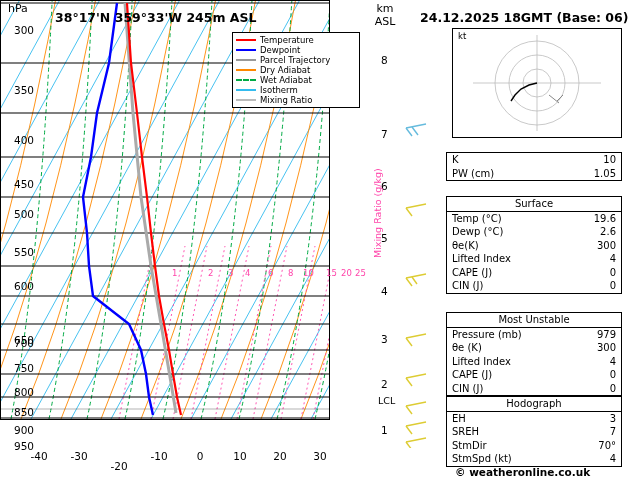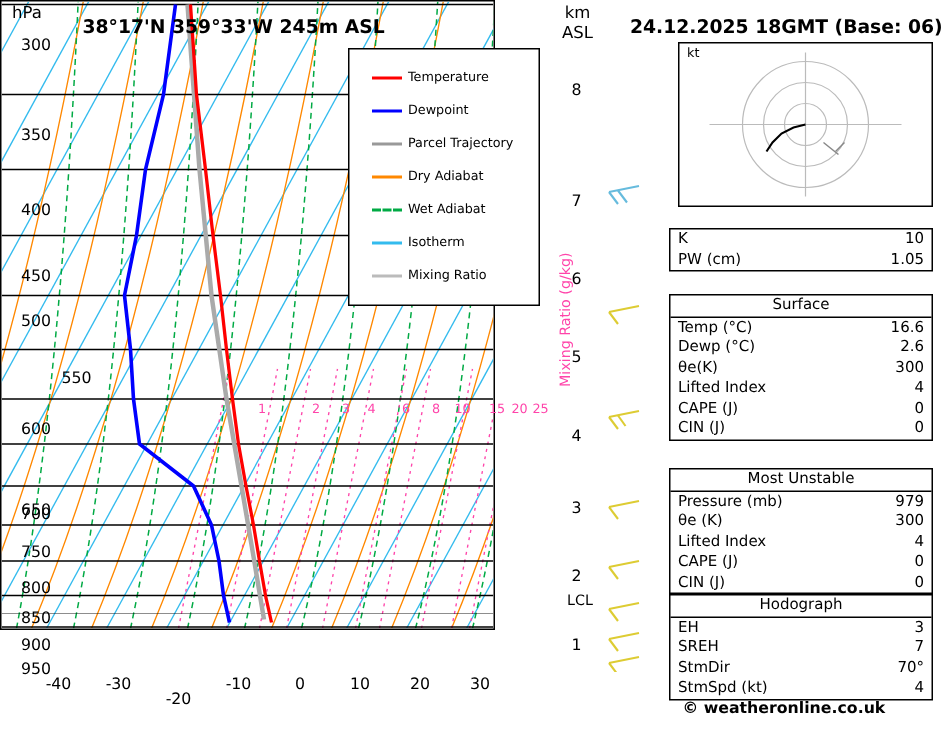--- a/index.html
+++ b/index.html
@@ -18,21 +18,21 @@
   #plot{left:38px;top:28px;width:330px;height:420px;border:1px solid #000;box-sizing:border-box;background:#fff;overflow:hidden;}
   #plot svg{display:block;}
 
   .ylab{position:absolute;font-size:10.5px;color:#000;text-align:right;width:32px;}
   .xlab{position:absolute;font-size:10.5px;color:#000;text-align:center;width:34px;}
   .kmlab{position:absolute;font-size:10.5px;color:#000;text-align:left;width:24px;}
   .xtitle{position:absolute;left:110px;top:466px;font-size:11px;color:#000;}
 
   
   #legend{left:232px;top:32px;width:128px;background:#fff;border:1px solid #000;padding:2px 3px;box-sizing:border-box;}
-  #legend .row{display:flex;align-items:center;height:10px;margin:12px;}
+  #legend .row{display:flex;align-items:center;height:10px;margin:0;}
   #legend .sw{width:20px;height:0;border-top-width:2px;border-top-style:solid;margin-right:4px;}
   #legend .lbl{font-size:8.5px;color:#000;line-height:10px;white-space:nowrap;}
 
   
   #mixlabel{left:372px;top:258px;font-size:9.5px;color:#ff44aa;transform:rotate(-90deg);transform-origin:0 0;white-space:nowrap;}
 
   
   #lcl{left:378px;top:395px;font-size:9.5px;color:#000;}
 
   
@@ -187,21 +187,21 @@
         <span class="sw" style="border-top-color:#bbbbbb"></span>
         <span class="lbl">Mixing Ratio</span>
       </div>
   </div>
 
   <div class="ylab" style="left:2px;top:24px;">300</div>
   <div class="ylab" style="left:2px;top:84px;">350</div>
   <div class="ylab" style="left:2px;top:134px;">400</div>
   <div class="ylab" style="left:2px;top:178px;">450</div>
   <div class="ylab" style="left:2px;top:208px;">500</div>
-  <div class="ylab" style="left:2px;top:246px;margin-left:27px;">550</div>
+  <div class="ylab" style="left:2px;top:246px;">550</div>
   <div class="ylab" style="left:2px;top:280px;">600</div>
   <div class="ylab" style="left:2px;top:310px;margin-top:24px;">650</div>
   <div class="ylab" style="left:2px;top:337px;">700</div>
   <div class="ylab" style="left:2px;top:362px;">750</div>
   <div class="ylab" style="left:2px;top:386px;">800</div>
   <div class="ylab" style="left:2px;top:406px;">850</div>
   <div class="ylab" style="left:2px;top:424px;">900</div>
   <div class="ylab" style="left:2px;top:440px;">950</div>
 
   <div class="xlab" style="left:22px;top:450px;">-40</div>
@@ -289,21 +289,21 @@
     <div class="r">
         <span class="k">PW (cm)</span>
         <span class="v">1.05</span>
       </div>
   </div>
 
   <div class="tbl" id="tbl2">
     <div class="sec" style="border-top:none">Surface</div>
     <div class="r">
         <span class="k">Temp (°C)</span>
-        <span class="v">16.6</span>
+        <span class="v">19.6</span>
       </div>
     <div class="r">
         <span class="k">Dewp (°C)</span>
         <span class="v">2.6</span>
       </div>
     <div class="r">
         <span class="k">θe(K)</span>
         <span class="v">300</span>
       </div>
     <div class="r">

